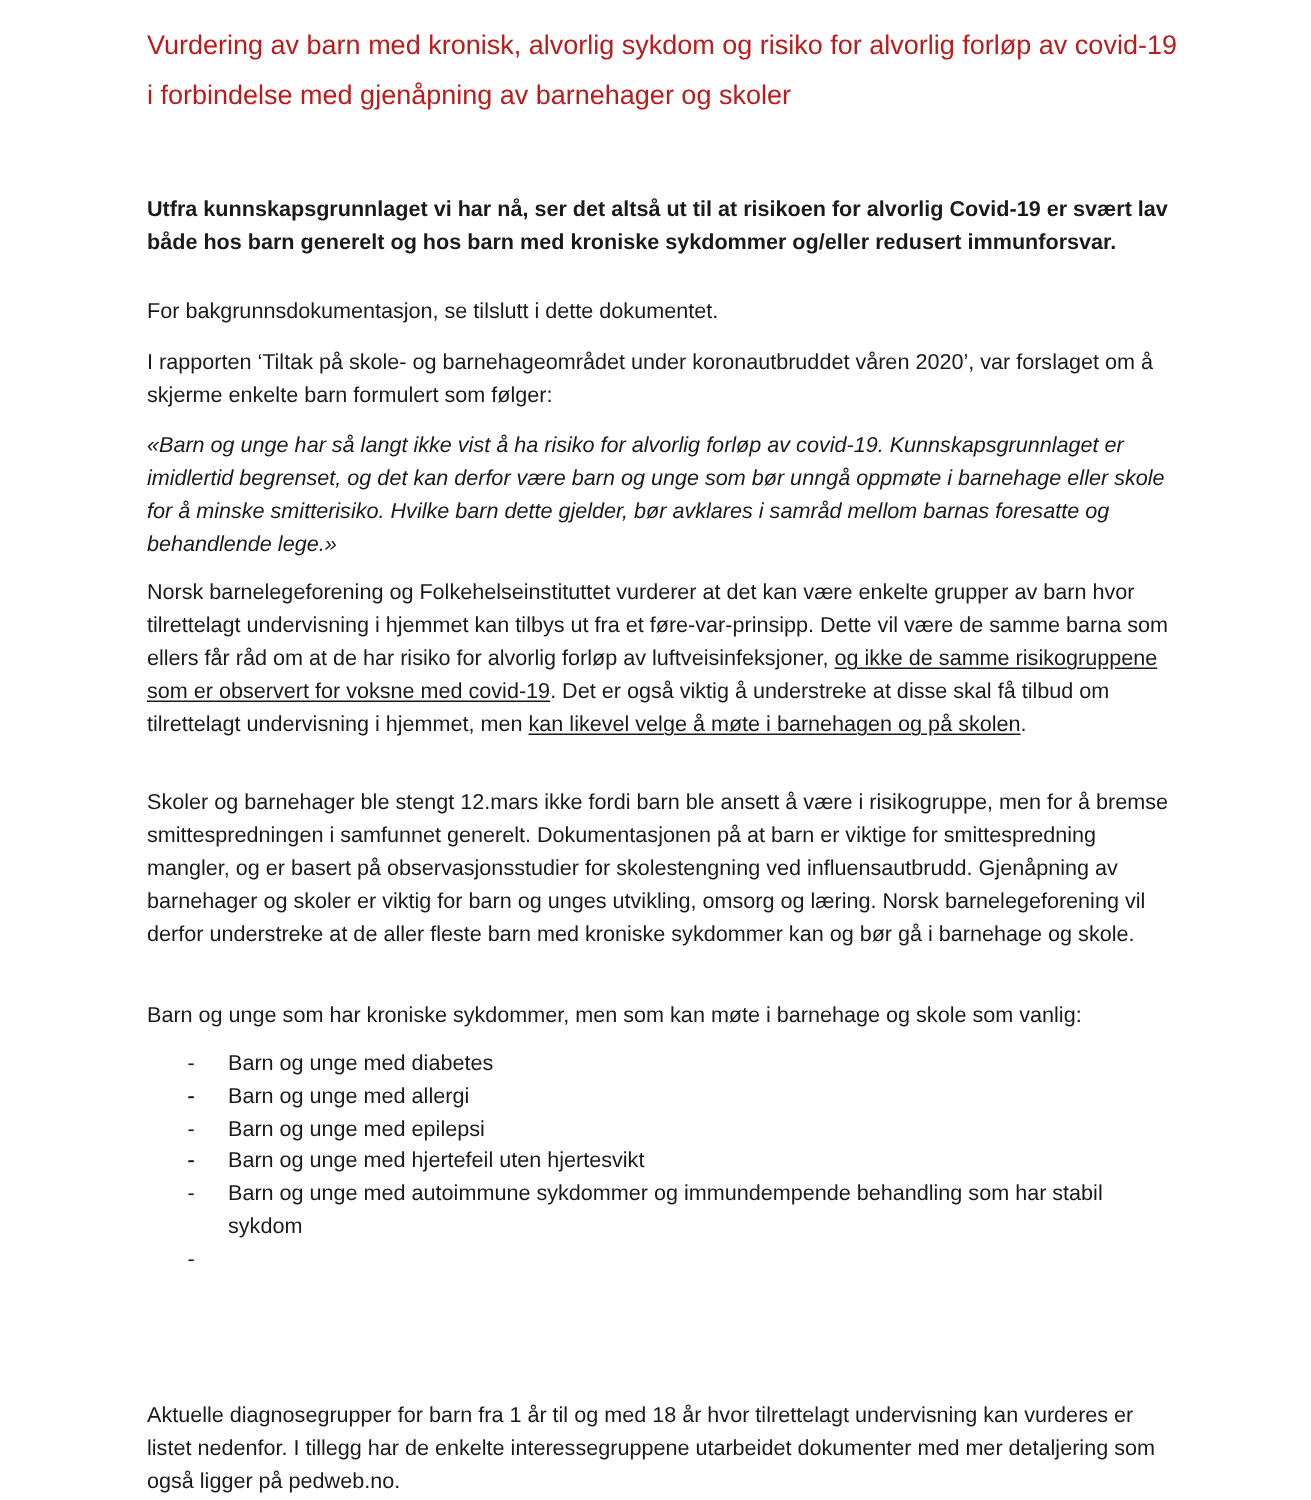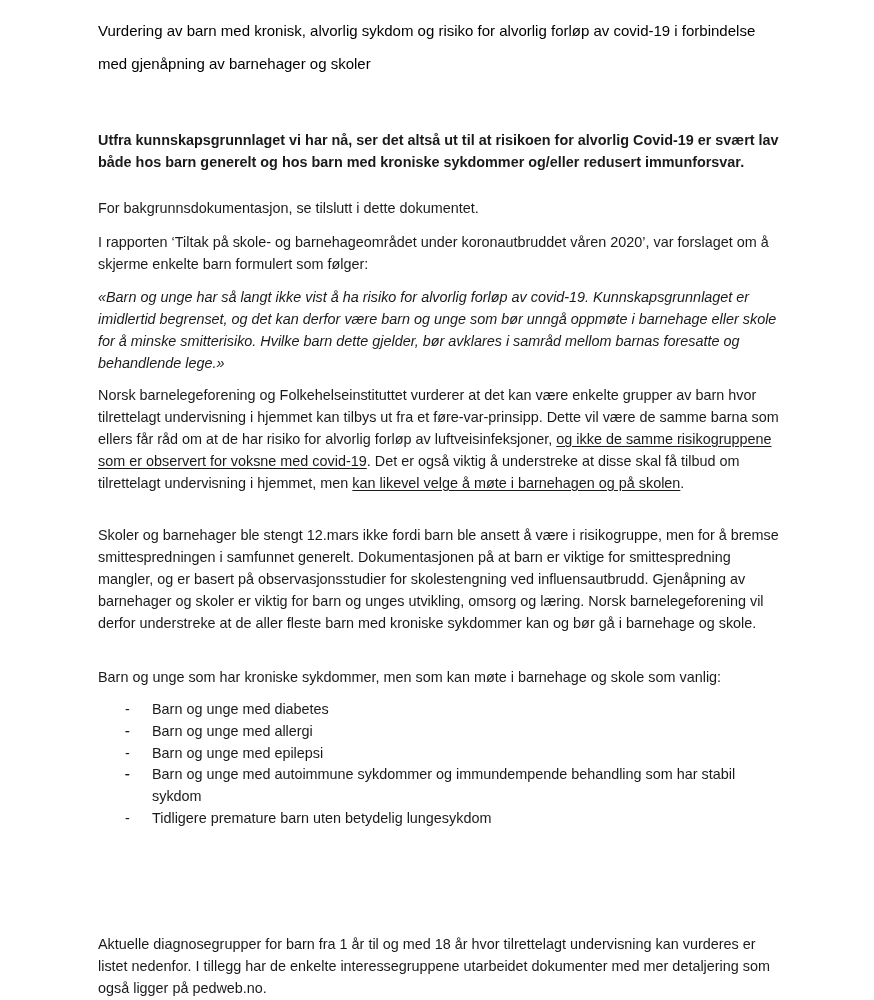--- a/index.html
+++ b/index.html
@@ -4,21 +4,21 @@
 <style>
   html, body { margin: 0; padding: 0; background: #ffffff; }
   body { width: 874px; height: 1000px; overflow: hidden; position: relative; }
   .page {
     position: absolute; left: 98px; top: 0; width: 690px;
     font-family: "Liberation Sans", sans-serif; color: #1a1a1a;
     font-size: 14.4px; line-height: 22px;
   }
   .title {
     position: absolute; left: 0; top: 14px; width: 690px;
-    color: #000000; font-size: 15px; line-height: 33px; font-weight: normal; margin: 0;
+    color: #b91c1c; font-size: 18px; line-height: 33px; font-weight: normal; margin: 0;
   }
   .p { position: absolute; left: 0; width: 690px; margin: 0; }
   .bold { font-weight: bold; }
   .italic { font-style: italic; }
   .u { text-decoration: underline; text-underline-offset: 2px; }
   .list { position: absolute; left: 0; top: 699px; width: 690px; margin: 0; padding: 0; list-style: none; }
   .list li { position: relative; padding-left: 54px; line-height: 21.8px; }
   .list li .dash { position: absolute; left: 27px; top: 0; }
 </style>
 </head>
@@ -42,19 +42,19 @@
   <p class="p" style="top:524px;">Skoler og barnehager ble stengt 12.mars ikke fordi barn ble ansett å være i risikogruppe, men for å bremse smittespredningen i samfunnet generelt. Dokumentasjonen på at barn er viktige for smittespredning mangler, og er basert på observasjonsstudier for skolestengning ved influensautbrudd. Gjenåpning av barnehager og skoler er viktig for barn og unges utvikling, omsorg og læring. Norsk barnelegeforening vil derfor understreke at de aller fleste barn med kroniske sykdommer kan og bør gå i barnehage og skole.</p>
 
   <p class="p" style="top:666px;">Barn og unge som har kroniske sykdommer, men som kan møte i barnehage og skole som vanlig:</p>
 
   <ul class="list">
     <li><span class="dash">-</span><span>Barn og unge med diabetes</span></li>
     <li><span class="dash">-</span></li>
     <li><span class="dash">-</span><span>Barn og unge med allergi</span></li>
     <li><span class="dash">-</span><span>Barn og unge med epilepsi</span></li>
     <li><span class="dash">-</span></li>
+    <li><span class="dash">-</span><span>Barn og unge med hjertefeil uten hjertesvikt</span></li>
+    <li><span class="dash">-</span><span>Barn og unge med autoimmune sykdommer og immundempende behandling som har stabil sykdom</span></li>
     <li><span class="dash">-</span></li>
-    <li><span class="dash">-</span><span>Barn og unge med autoimmune sykdommer og immundempende behandling som har stabil sykdom</span></li>
-    <li><span class="dash">-</span><span>Tidligere premature barn uten betydelig lungesykdom</span></li>
   </ul>
 
   <p class="p" style="top:906px;margin-top:27px;">Aktuelle diagnosegrupper for barn fra 1 år til og med 18 år hvor tilrettelagt undervisning kan vurderes er listet nedenfor. I tillegg har de enkelte interessegruppene utarbeidet dokumenter med mer detaljering som også ligger på pedweb.no.</p>
 </div>
 
 </body></html>

